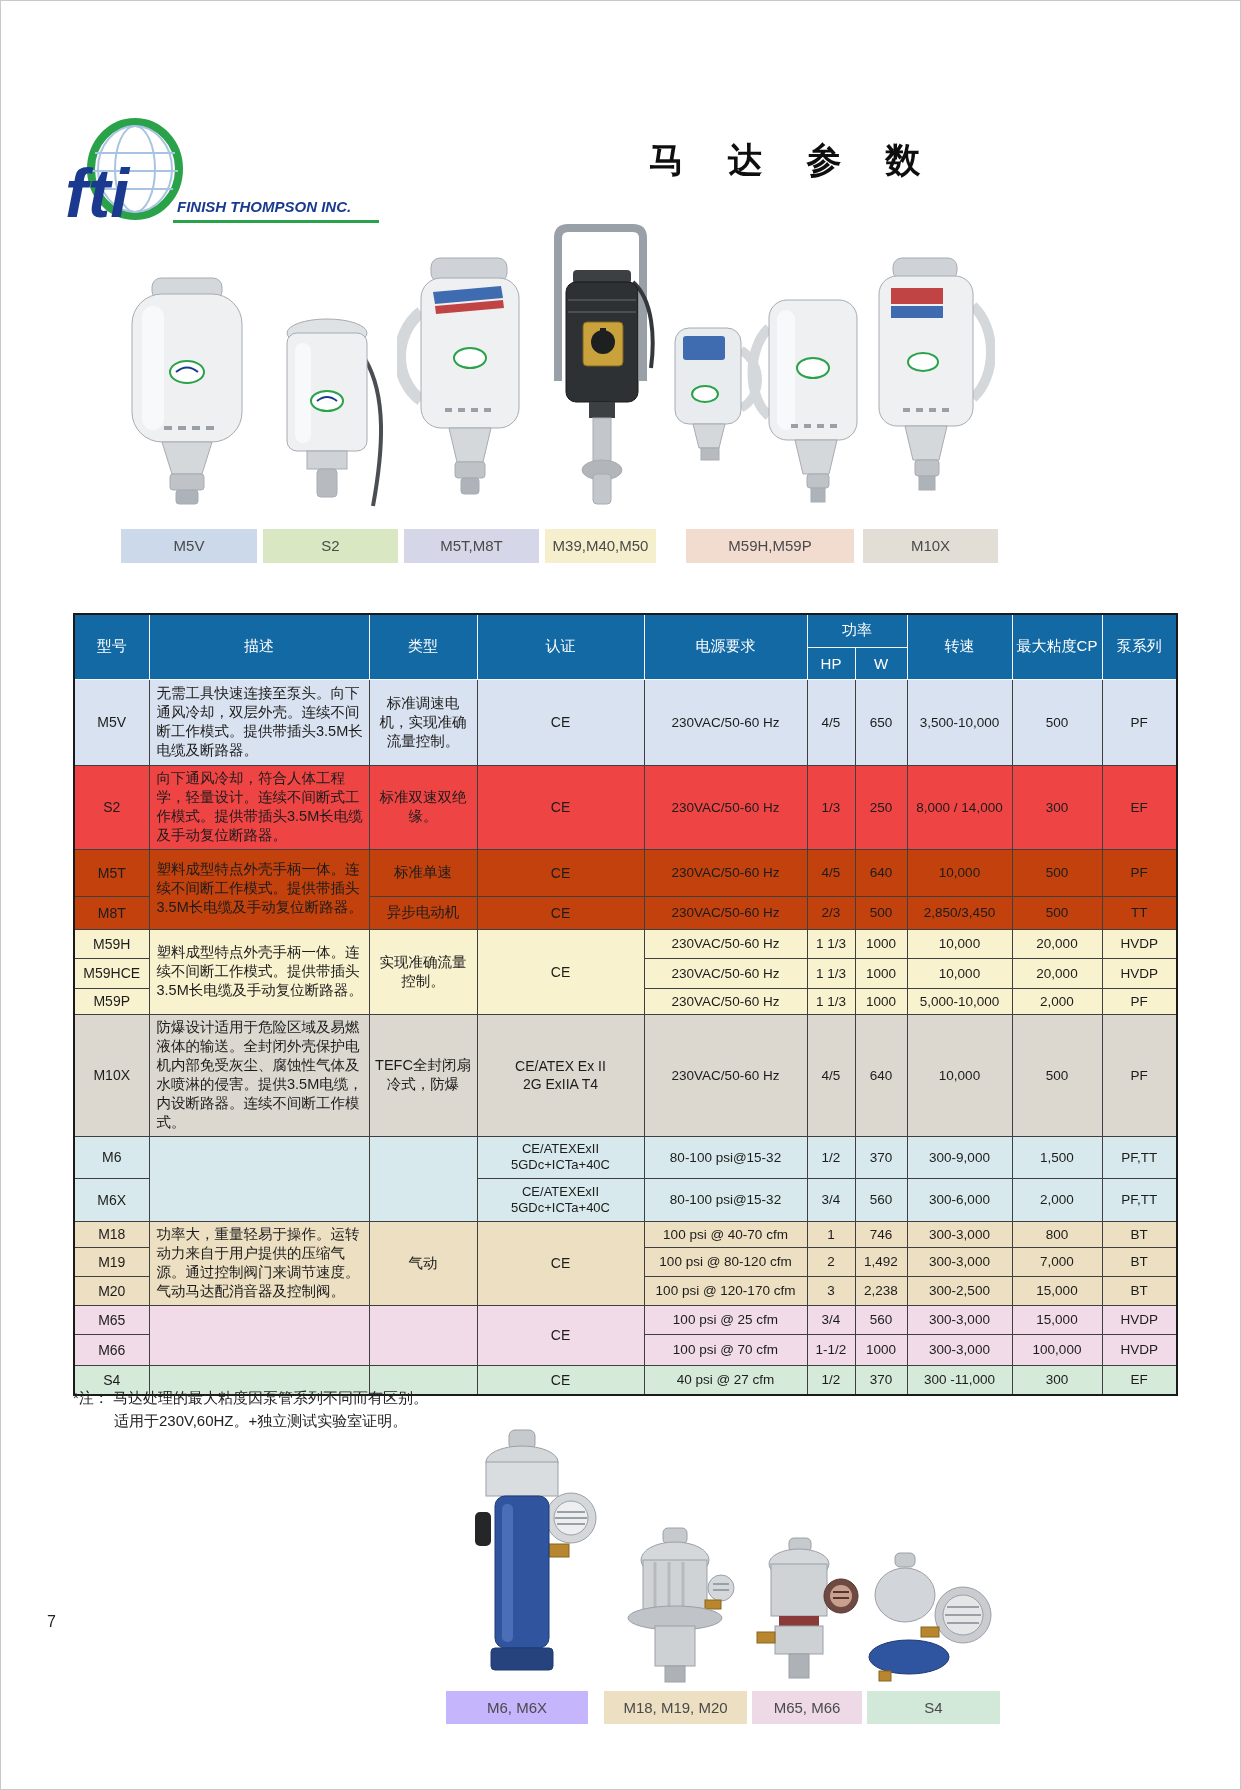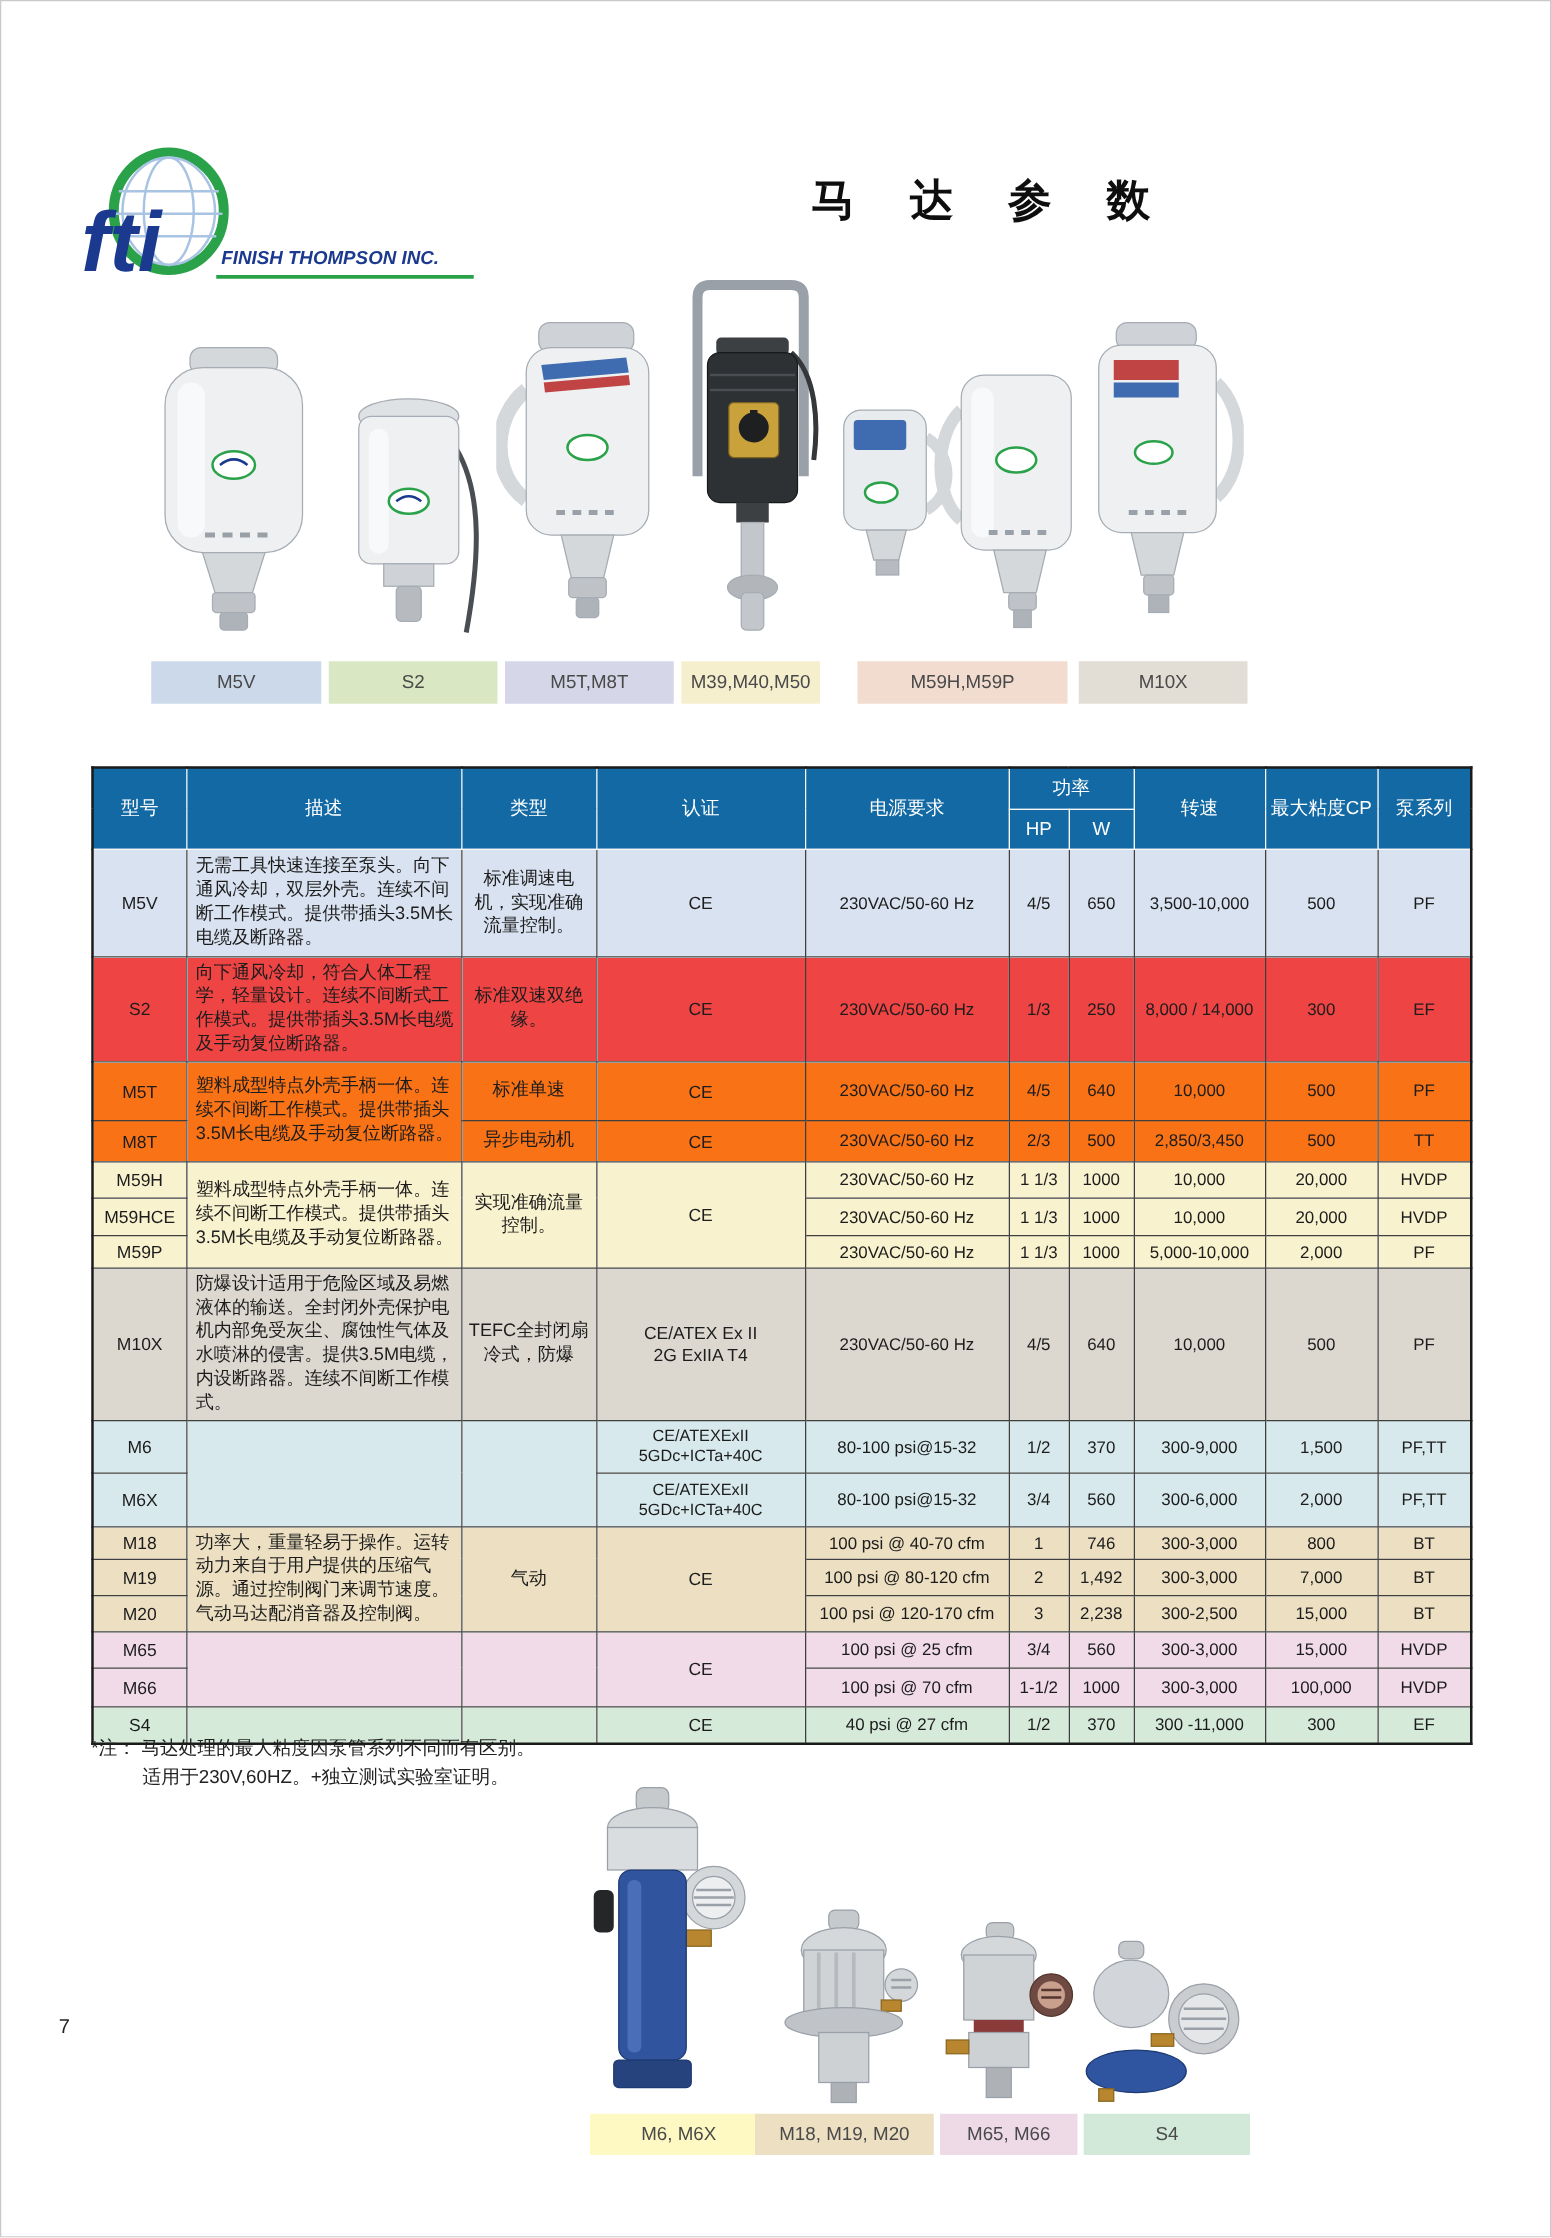--- a/index.html
+++ b/index.html
@@ -27,33 +27,33 @@
 .spec-table td{border:1px solid #3f3f3f;text-align:center;vertical-align:middle;font-size:14px;padding:0 2px;overflow:hidden}
 td.desc{text-align:left;padding:3px 5px 4px 7px;font-size:14.5px;line-height:19px}
 td.typ{font-size:14.5px;line-height:19px;padding:2px 5px}
 td.pw{font-size:13.5px;white-space:nowrap}
 td.num{font-size:13.5px;white-space:nowrap}
 .cert-line{font-size:14px;line-height:17px}
 .cert-sm{font-size:13px;line-height:16px}
 .gap-top{margin-top:1px}
 .r-m5v td{background:#d9e2f0}
 .r-s2 td{background:#ef4444}
-.r-m5t td{background:#f97316}
+.r-m5t td{background:#c2410c}
 .r-m59 td{background:#f9f2cf}
 .r-m10x td{background:#dcd8d0}
 .r-m6 td{background:#d7e9ec}
 .r-m18 td{background:#ecdfc2}
 .r-m65 td{background:#f1dbe9}
 .r-s4 td{background:#d5ead9}
 
 .note1{position:absolute;left:72px;top:1388px;font-size:15px;color:#222}
 .note2{position:absolute;left:113px;top:1411px;font-size:15px;color:#222}
 
 .blabel{position:absolute;top:1690px;height:33px;line-height:33px;text-align:center;font-size:15px;color:#4a4a4a}
-.bl-m6{left:471px;width:142px;background:#fef9c3}
+.bl-m6{left:445px;width:142px;background:#c4b5fd}
 .bl-m18{left:603px;width:143px;background:#ecdfc2}
 .bl-m65{left:751px;width:110px;background:#eed9e7}
 .bl-s4{left:866px;width:133px;background:#d2e8d9}
 .pagenum{position:absolute;left:46px;top:1612px;font-size:16px;color:#222}
 </style>
 </head>
 <body>
 
 <div class="page">
 

